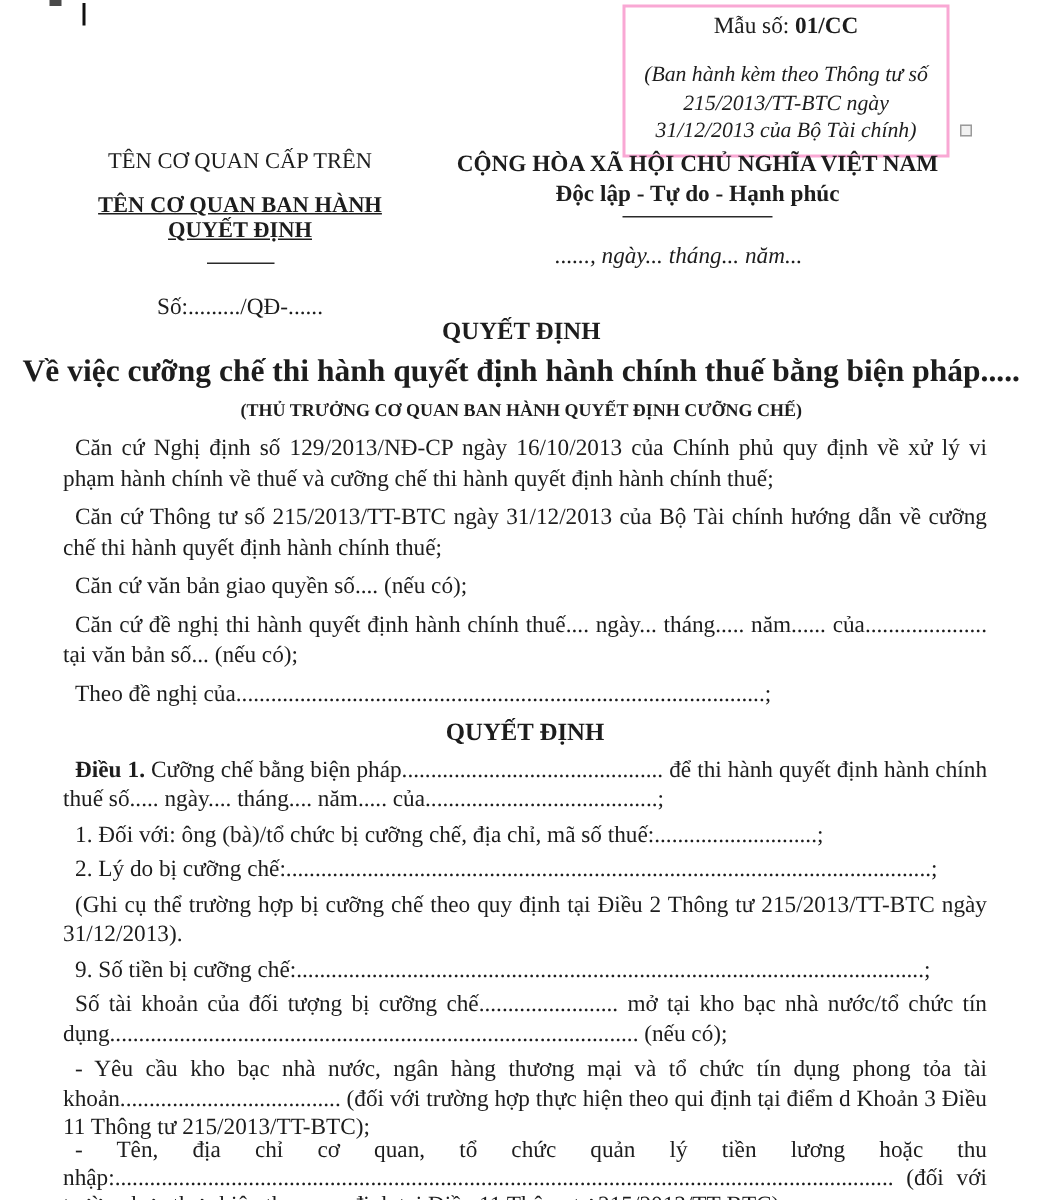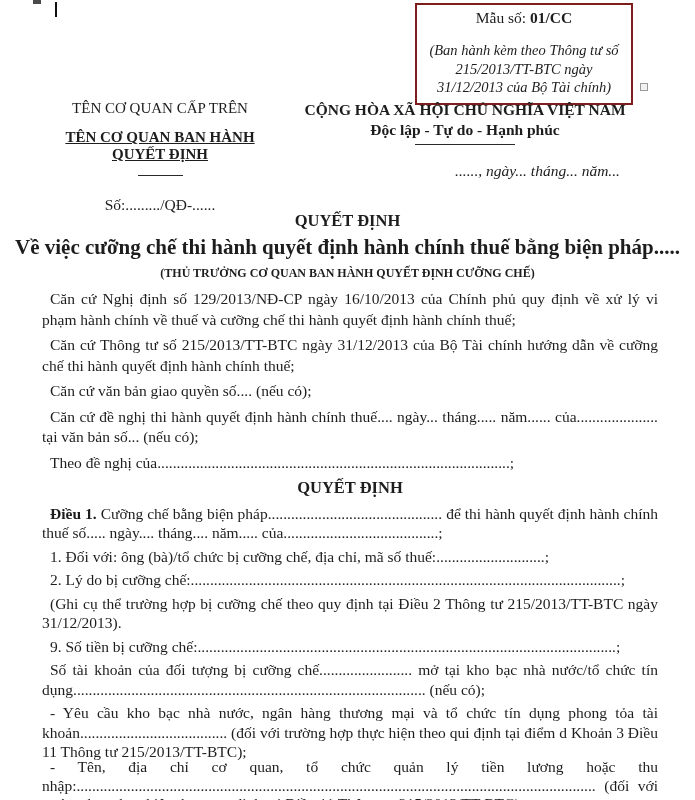--- a/index.html
+++ b/index.html
@@ -5,41 +5,41 @@
   * { margin:0; padding:0; box-sizing:border-box; }
   html,body { width:695px; height:800px; background:#ffffff; }
   body { font-family:"Liberation Serif", serif; color:#1d1d1d; overflow:hidden; }
   .page { position:relative; width:695px; height:800px; background:#fff; overflow:hidden; }
 
   
   .marker-sq { position:absolute; left:33px; top:0; width:8px; height:4px; background:#4a4a4a; }
   .caret { position:absolute; left:55px; top:2px; width:2px; height:15px; background:#101010; }
 
   
-  .form-box { position:absolute; left:415px; top:3px; width:218px; border:2px solid #7f1d1d;
+  .form-box { position:absolute; left:415px; top:3px; width:218px; border:2px solid #f9a8d4;
               text-align:center; padding:3px 5px 6px; }
   .fb-line1 { font-size:15.5px; line-height:20px; }
   .fb-line1 b { font-weight:bold; }
   .fb-cite { font-style:italic; font-size:14.5px; line-height:18.5px; margin-top:13px; }
   .anchor-sq { position:absolute; left:640px; top:83px; width:8px; height:8px;
                border:1px solid #9a9a9a; background:#f2f2f2; }
 
   
   .header-row { position:absolute; left:35px; top:100px; width:625px; display:flex; }
   .hdr-left { width:250px; text-align:center; }
   .hdr-right { flex:1; text-align:center; padding-right:15px; }
   .hl1 { font-size:15px; line-height:17px; }
   .hl2 { font-size:15px; font-weight:bold; line-height:17px; max-width:230px; margin:12px auto;text-decoration:underline; }
   .hr1 { font-size:15.5px; font-weight:bold; line-height:19px; }
   .hr2 { font-size:15.5px; font-weight:bold; line-height:19px; margin-top:1px; }
   .hdiv { border-top:1.5px solid #2a2a2a; height:0; }
   .hdiv.short { width:45px; margin:8px auto 4px; }
   .hdiv.long  { width:100px; margin:5px auto 0; }
   .hl3 { font-size:15.5px; line-height:18px; margin-top:20px; }
-  .hr3 { font-size:15.5px; font-style:italic; text-align:right; margin-right:25px; margin-top:17px; }
+  .hr3 { font-size:15.5px; font-style:italic; margin-right:25px; margin-top:17px; }
 
   
   .title-block { position:absolute; left:0; top:211px; width:695px; text-align:center; }
   .t1 { font-size:16.5px; font-weight:bold; line-height:20px; }
   .t2 { font-size:21px; font-weight:bold; line-height:20px; margin-top:6px; }
   .t3 { font-size:12px; font-weight:bold; line-height:20px; margin-top:6px; }
 
   
   .doc-body { position:absolute; left:42px; top:289px; width:616px; font-size:15.5px;
               text-align:justify; }

